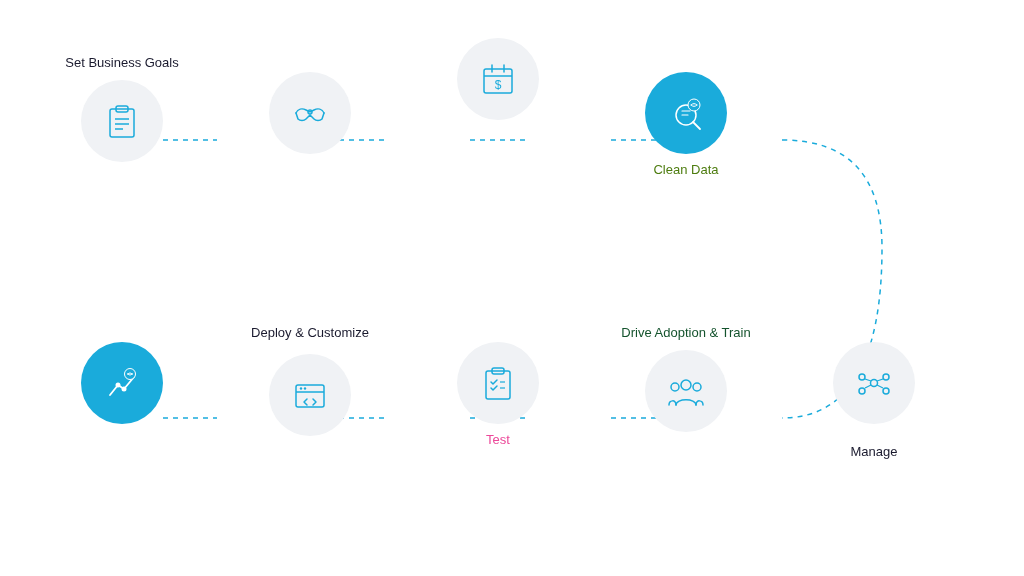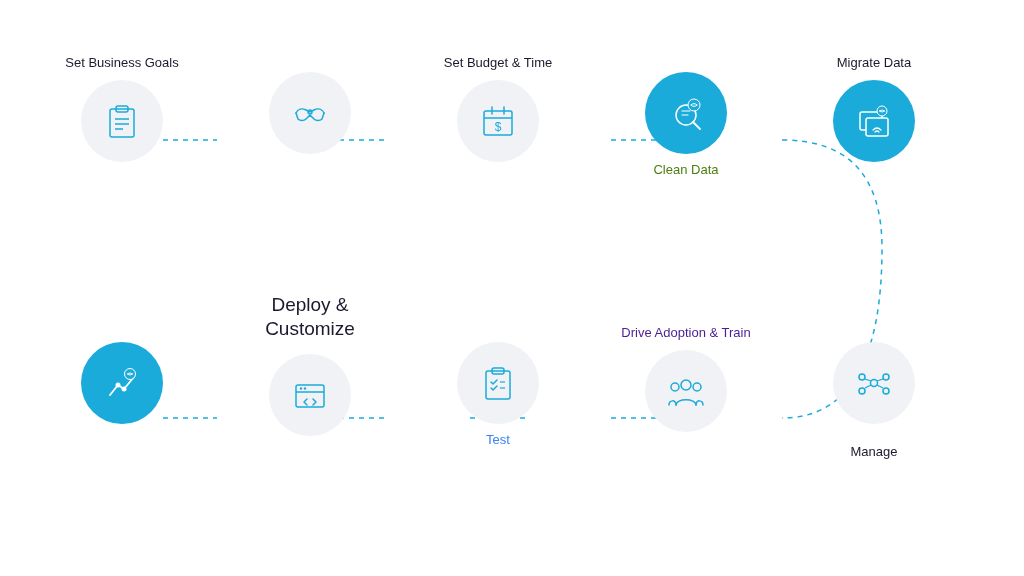--- a/index.html
+++ b/index.html
@@ -129,21 +129,20 @@
           <path d="M8 22 C10 18, 14 17, 18 19 L22 21 L26 19 C30 17, 34 18, 36 22" stroke="#1aabdb" stroke-width="1.5" stroke-linecap="round"></path>
           <path d="M8 22 L10 28 C12 30 16 30 18 28 L22 24 L26 28 C28 30 32 30 34 28 L36 22" stroke="#1aabdb" stroke-width="1.5" stroke-linecap="round" fill="none"></path>
           <circle cx="22" cy="21" r="2" stroke="#1aabdb" stroke-width="1.5"></circle>
         </svg>
       </div>
     </div>
 
     <div style="width:48px;flex-shrink:0;"></div>
 
     <div class="step">
-      <div class="step-label" style="font-size:13px;color:#1a1a2e;text-align:center;margin-bottom:8px;height:34px;display:flex;align-items:flex-end;justify-content:center;">Set Budget &amp; Time</div>
       <div class="circle">
 
         <svg viewBox="0 0 44 44" fill="none">
           <rect x="8" y="12" width="28" height="24" rx="2" stroke="#1aabdb" stroke-width="1.5"></rect>
           <line x1="8" y1="19" x2="36" y2="19" stroke="#1aabdb" stroke-width="1.5"></line>
           <line x1="16" y1="8" x2="16" y2="15" stroke="#1aabdb" stroke-width="1.5" stroke-linecap="round"></line>
           <line x1="28" y1="8" x2="28" y2="15" stroke="#1aabdb" stroke-width="1.5" stroke-linecap="round"></line>
           <text x="22" y="32" text-anchor="middle" font-size="12" fill="#1aabdb" font-family="Arial">$</text>
         </svg>
       </div>
@@ -162,36 +161,20 @@
 
           <circle cx="30" cy="14" r="6" fill="#1aabdb" stroke="white" stroke-width="1"></circle>
           <path d="M27 14 Q30 11 33 14 M27 14 Q30 17 33 14" stroke="white" stroke-width="1" fill="none" stroke-linecap="round"></path>
         </svg>
       </div>
       <div class="step-label below" style="font-size:13px;color:#4d7c0f;text-align:center;margin-top:8px;">Clean Data</div>
     </div>
 
     <div style="width:48px;flex-shrink:0;"></div>
 
-    <div class="step">
-      <div class="step-label" style="font-size:13px;color:#1a1a2e;text-align:center;margin-bottom:8px;height:34px;display:flex;align-items:flex-end;justify-content:center;">Migrate Data</div>
-      <div class="circle active">
-
-        <svg viewBox="0 0 44 44" fill="none">
-          <rect x="8" y="13" width="22" height="18" rx="2" stroke="white" stroke-width="1.5"></rect>
-          <rect x="14" y="19" width="22" height="18" rx="2" fill="#1aabdb" stroke="white" stroke-width="1.5"></rect>
-
-          <path d="M21 31 Q25 27 29 31" stroke="white" stroke-width="1.2" fill="none" stroke-linecap="round"></path>
-          <path d="M23 33 Q25 31 27 33" stroke="white" stroke-width="1.2" fill="none" stroke-linecap="round"></path>
-
-          <circle cx="30" cy="12" r="5" fill="#1aabdb" stroke="white" stroke-width="1"></circle>
-          <path d="M27.5 12 Q30 9.5 32.5 12 M27.5 12 Q30 14.5 32.5 12" stroke="white" stroke-width="1" fill="none" stroke-linecap="round"></path>
-        </svg>
-      </div>
-    </div>
 
   </div>
 
   <div class="row row-bottom" style="left:20px; align-items:flex-start;">
 
     <div class="step" style="margin-left:0;">
       <div style="height:34px;"></div>
       <div class="circle active">
 
         <svg viewBox="0 0 44 44" fill="none">
@@ -201,21 +184,21 @@
 
           <circle cx="30" cy="13" r="5.5" fill="#1aabdb" stroke="white" stroke-width="1"></circle>
           <path d="M27.5 13 Q30 10.5 32.5 13 M27.5 13 Q30 15.5 32.5 13" stroke="white" stroke-width="1" fill="none" stroke-linecap="round"></path>
         </svg>
       </div>
     </div>
 
     <div style="width:48px;flex-shrink:0;"></div>
 
     <div class="step">
-      <div class="step-label" style="font-size:19px;color:#1a1a2e;text-align:center;margin-bottom:12px;height:34px;display:flex;align-items:flex-end;justify-content:center;">Deploy &amp; Customize</div>
+      <div class="step-label" style="font-size:13px;color:#1a1a2e;text-align:center;margin-bottom:12px;height:34px;display:flex;align-items:flex-end;justify-content:center;">Deploy &amp; Customize</div>
       <div class="circle">
 
         <svg viewBox="0 0 44 44" fill="none">
           <rect x="8" y="12" width="28" height="22" rx="2" stroke="#1aabdb" stroke-width="1.5"></rect>
           <line x1="8" y1="19" x2="36" y2="19" stroke="#1aabdb" stroke-width="1.5"></line>
           <circle cx="13" cy="15.5" r="1.2" fill="#1aabdb"></circle>
           <circle cx="17" cy="15.5" r="1.2" fill="#1aabdb"></circle>
 
           <polyline points="19,26 16,29 19,32" stroke="#1aabdb" stroke-width="1.5" fill="none" stroke-linecap="round" stroke-linejoin="round"></polyline>
           <polyline points="25,26 28,29 25,32" stroke="#1aabdb" stroke-width="1.5" fill="none" stroke-linecap="round" stroke-linejoin="round"></polyline>
@@ -231,27 +214,27 @@
 
         <svg viewBox="0 0 44 44" fill="none">
           <rect x="10" y="10" width="24" height="28" rx="2" stroke="#1aabdb" stroke-width="1.5"></rect>
           <rect x="16" y="7" width="12" height="6" rx="2" stroke="#1aabdb" stroke-width="1.5"></rect>
           <polyline points="15,21 17,23 21,19" stroke="#1aabdb" stroke-width="1.5" stroke-linecap="round" stroke-linejoin="round" fill="none"></polyline>
           <polyline points="15,27 17,29 21,25" stroke="#1aabdb" stroke-width="1.5" stroke-linecap="round" stroke-linejoin="round" fill="none"></polyline>
           <line x1="24" y1="21" x2="29" y2="21" stroke="#1aabdb" stroke-width="1.2"></line>
           <line x1="24" y1="27" x2="29" y2="27" stroke="#1aabdb" stroke-width="1.2"></line>
         </svg>
       </div>
-      <div class="step-label below" style="font-size:13px;color:#3b82f6;text-align:center;margin-top:8px;">Test</div>
-    </div>
-
-    <div style="width:48px;flex-shrink:0;"></div>
-
-    <div class="step">
-      <div class="step-label" style="font-size:13px;color:#4c1d95;text-align:center;margin-bottom:8px;height:34px;display:flex;align-items:flex-end;justify-content:center;">Drive Adoption &amp; Train</div>
+      <div class="step-label below" style="font-size:13px;color:#ec4899;text-align:center;margin-top:8px;">Test</div>
+    </div>
+
+    <div style="width:48px;flex-shrink:0;"></div>
+
+    <div class="step">
+      <div class="step-label" style="font-size:13px;color:#14532d;text-align:center;margin-bottom:8px;height:34px;display:flex;align-items:flex-end;justify-content:center;">Drive Adoption &amp; Train</div>
       <div class="circle">
 
         <svg viewBox="0 0 44 44" fill="none">
           <circle cx="22" cy="16" r="5" stroke="#1aabdb" stroke-width="1.5"></circle>
           <circle cx="11" cy="18" r="4" stroke="#1aabdb" stroke-width="1.5"></circle>
           <circle cx="33" cy="18" r="4" stroke="#1aabdb" stroke-width="1.5"></circle>
           <path d="M12 36 C12 29 32 29 32 36" stroke="#1aabdb" stroke-width="1.5" fill="none" stroke-linecap="round"></path>
           <path d="M5 36 C5 31 12 30 12 36" stroke="#1aabdb" stroke-width="1.5" fill="none" stroke-linecap="round"></path>
           <path d="M39 36 C39 31 32 30 32 36" stroke="#1aabdb" stroke-width="1.5" fill="none" stroke-linecap="round"></path>
         </svg>

